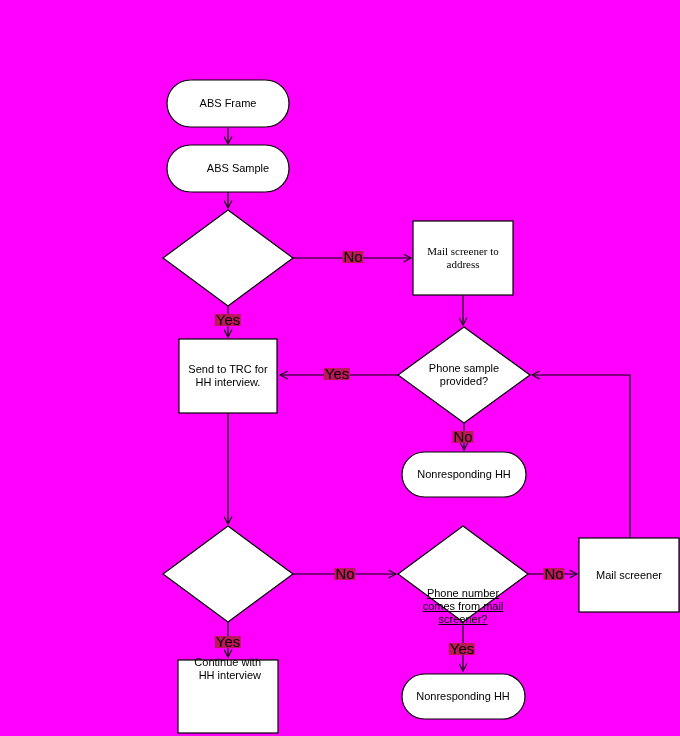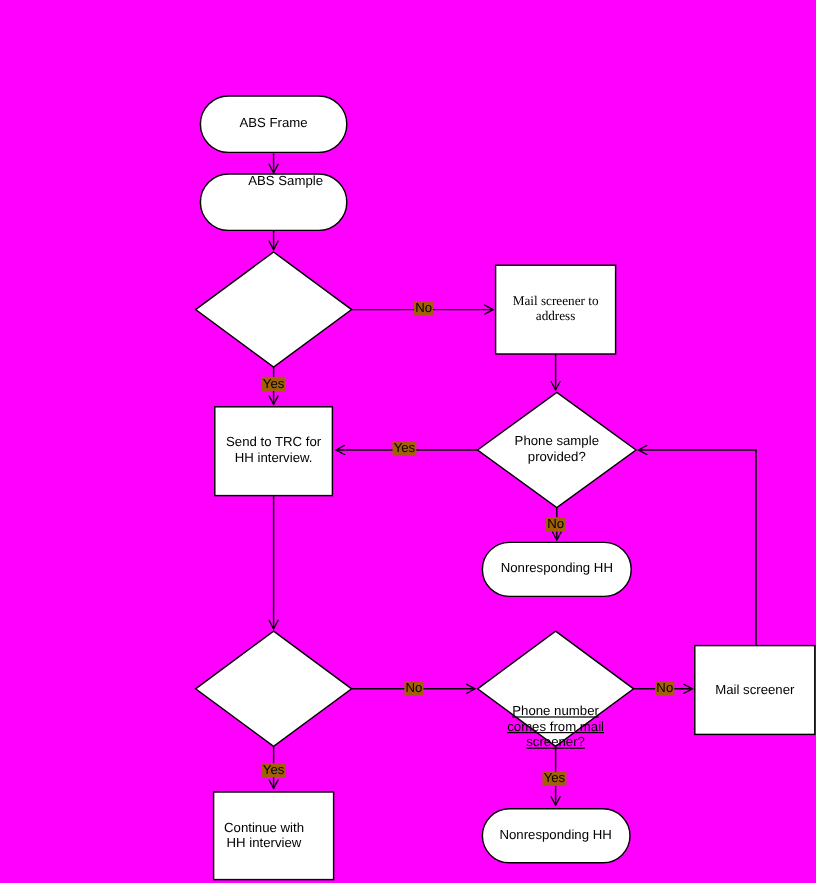--- a/index.html
+++ b/index.html
@@ -23,23 +23,23 @@
     align-items: center;
     justify-content: center;
     text-align: center;
     font-size: 11px;
     line-height: 13px;
     color: #000000;
   }
   .edge-label {
     position: absolute;
     transform: translate(-50%, -50%);
-    background: #a16207;
+    background: #be185d;
     color: #000000;
-    font-size: 11px;
+    font-size: 15px;
     line-height: 12px;
     padding: 0 1px;
     white-space: nowrap;
   }
   .shape { fill: #FFFFFF; stroke: #000000; stroke-width: 1.2; }
   .edge  { fill: none;    stroke: #000000; stroke-width: 1.2; }
 </style>
 </head>
 <body>
 
@@ -74,28 +74,28 @@
     <polygon class="shape" points="464,327 530,375 464,423 398,375"></polygon>
     <rect class="shape" x="402" y="452" width="124" height="45" rx="22.5" ry="22.5"></rect>
     <polygon class="shape" points="228,526 293,574 228,622 163,574"></polygon>
     <polygon class="shape" points="463,526 528,574 463,622 398,574"></polygon>
     <rect class="shape" x="579" y="538" width="100" height="74"></rect>
     <rect class="shape" x="178" y="660" width="100" height="73"></rect>
     <rect class="shape" x="402" y="674" width="123" height="45" rx="22.5" ry="22.5"></rect>
   </svg>
 
   <div class="node-label" style="left:168px; top:84px;  width:120px; height:39px;">ABS Frame</div>
-  <div class="node-label" style="left:168px; top:132px; width:140px; height:39px;">ABS Sample</div>
+  <div class="node-label" style="left:168px; top:149px; width:140px; height:39px;">ABS Sample</div>
   <div class="node-label" style="left:414px; top:232px; width:98px;  height:52px;font-family:Liberation Serif, serif;">Mail screener to address</div>
   <div class="node-label" style="left:179px; top:350px; width:98px;  height:52px;">Send to TRC for HH interview.</div>
   <div class="node-label" style="left:414px; top:349px; width:100px; height:52px;">Phone sample provided?</div>
   <div class="node-label" style="left:404px; top:455px; width:120px; height:39px;">Nonresponding HH</div>
   <div class="node-label" style="left:413px; top:576px; width:100px; height:60px;text-decoration:underline;">Phone number comes from mail screener?</div>
   <div class="node-label" style="left:581px; top:555px; width:96px;  height:40px;">Mail screener</div>
-  <div class="node-label" style="left:179px; top:671px; width:82px;  height:52px;">Continue with HH interview</div>
+  <div class="node-label" style="left:179px; top:643px; width:82px;  height:52px;text-align:right;">Continue with HH interview</div>
   <div class="node-label" style="left:403px; top:677px; width:120px; height:39px;">Nonresponding HH</div>
 
   <div class="edge-label" style="left:353px; top:257px;">No</div>
   <div class="edge-label" style="left:228px; top:320px;">Yes</div>
   <div class="edge-label" style="left:337px; top:374px;">Yes</div>
   <div class="edge-label" style="left:463px; top:437px;">No</div>
   <div class="edge-label" style="left:345px; top:574px;">No</div>
   <div class="edge-label" style="left:228px; top:642px;">Yes</div>
   <div class="edge-label" style="left:554px; top:574px;">No</div>
   <div class="edge-label" style="left:462px; top:649px;">Yes</div>

